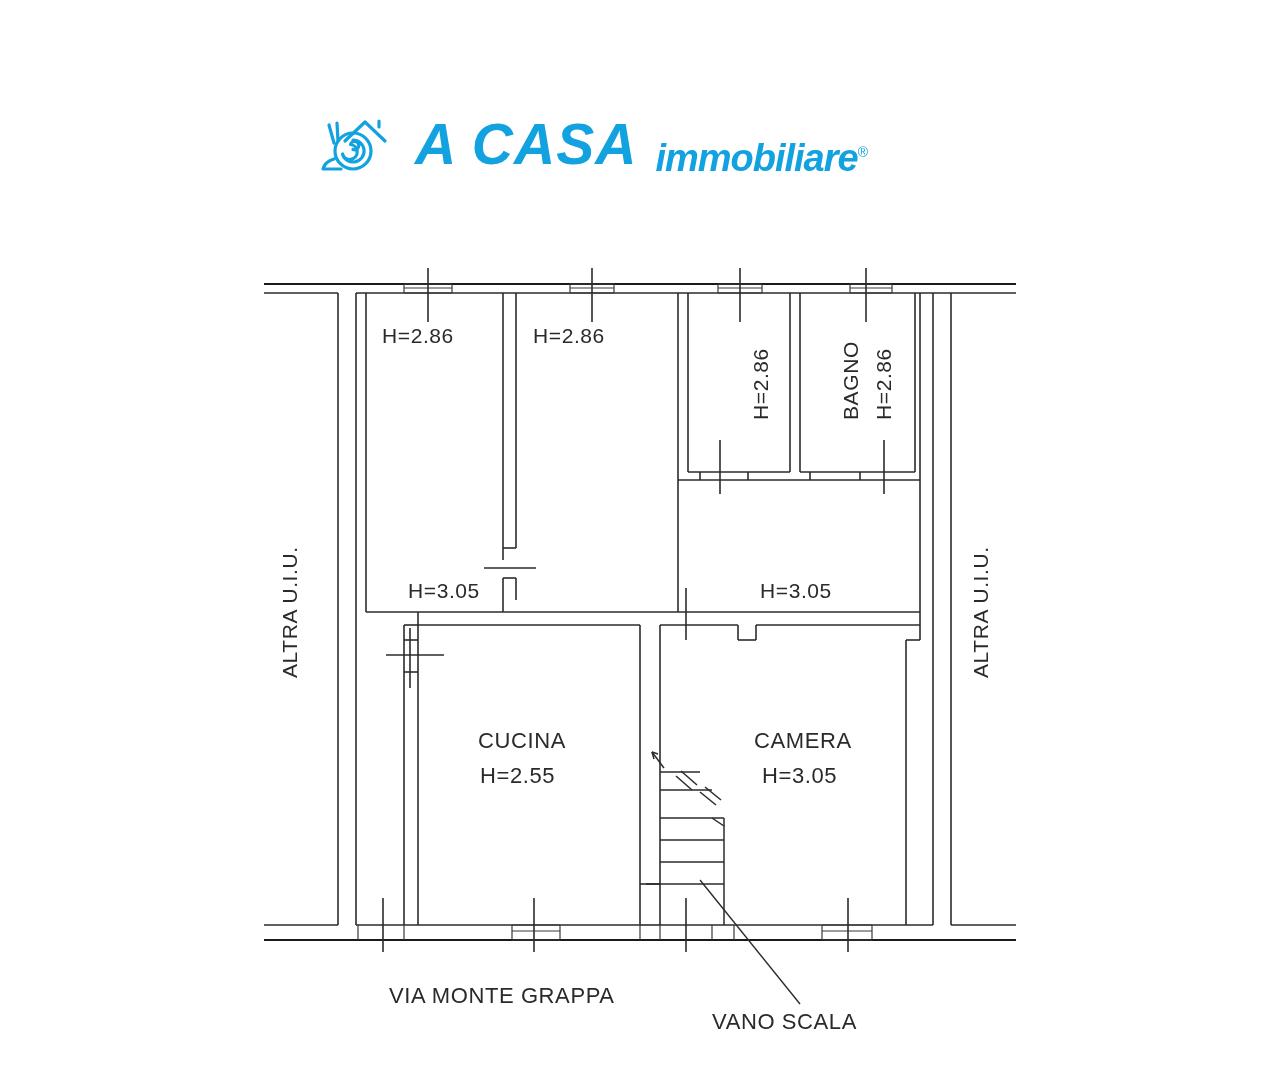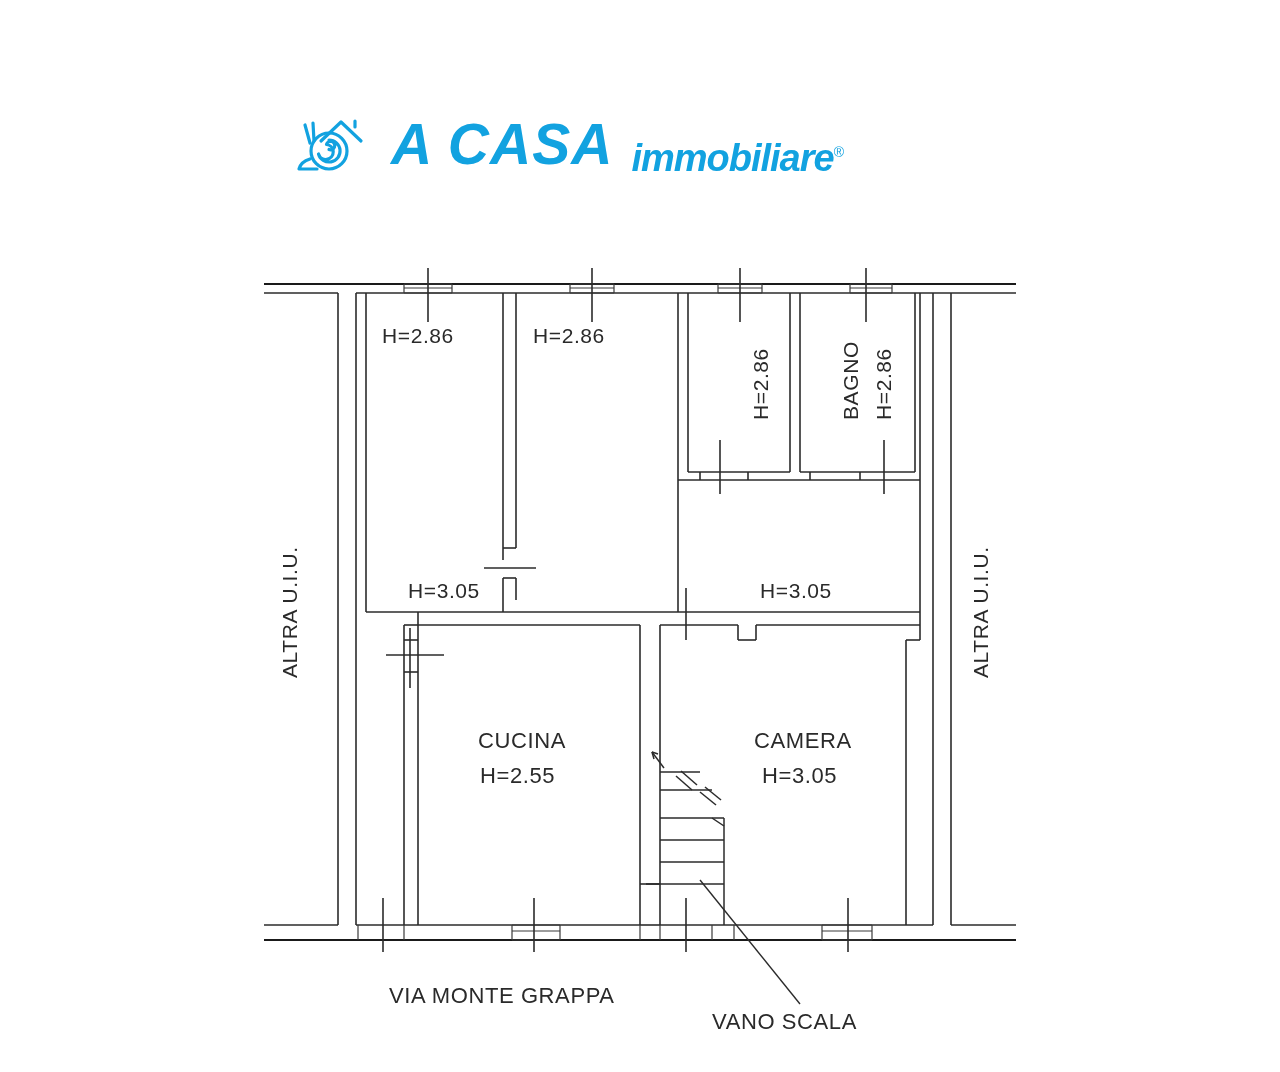--- a/index.html
+++ b/index.html
@@ -25,20 +25,21 @@
   
   #logo-bar {
     position: absolute;
     left: 0;
     top: 96px;
     width: 1152px;
     height: 96px;
     display: flex;
     align-items: center;
     justify-content: center;
+    padding-left: 24px;
   }
   #logo-inner {
     display: flex;
     align-items: center;
     gap: 10px;
     transform: translateX(-8px);
   }
   #logo-mark { display:block; }
   .logo-text {
     font-style: italic;

